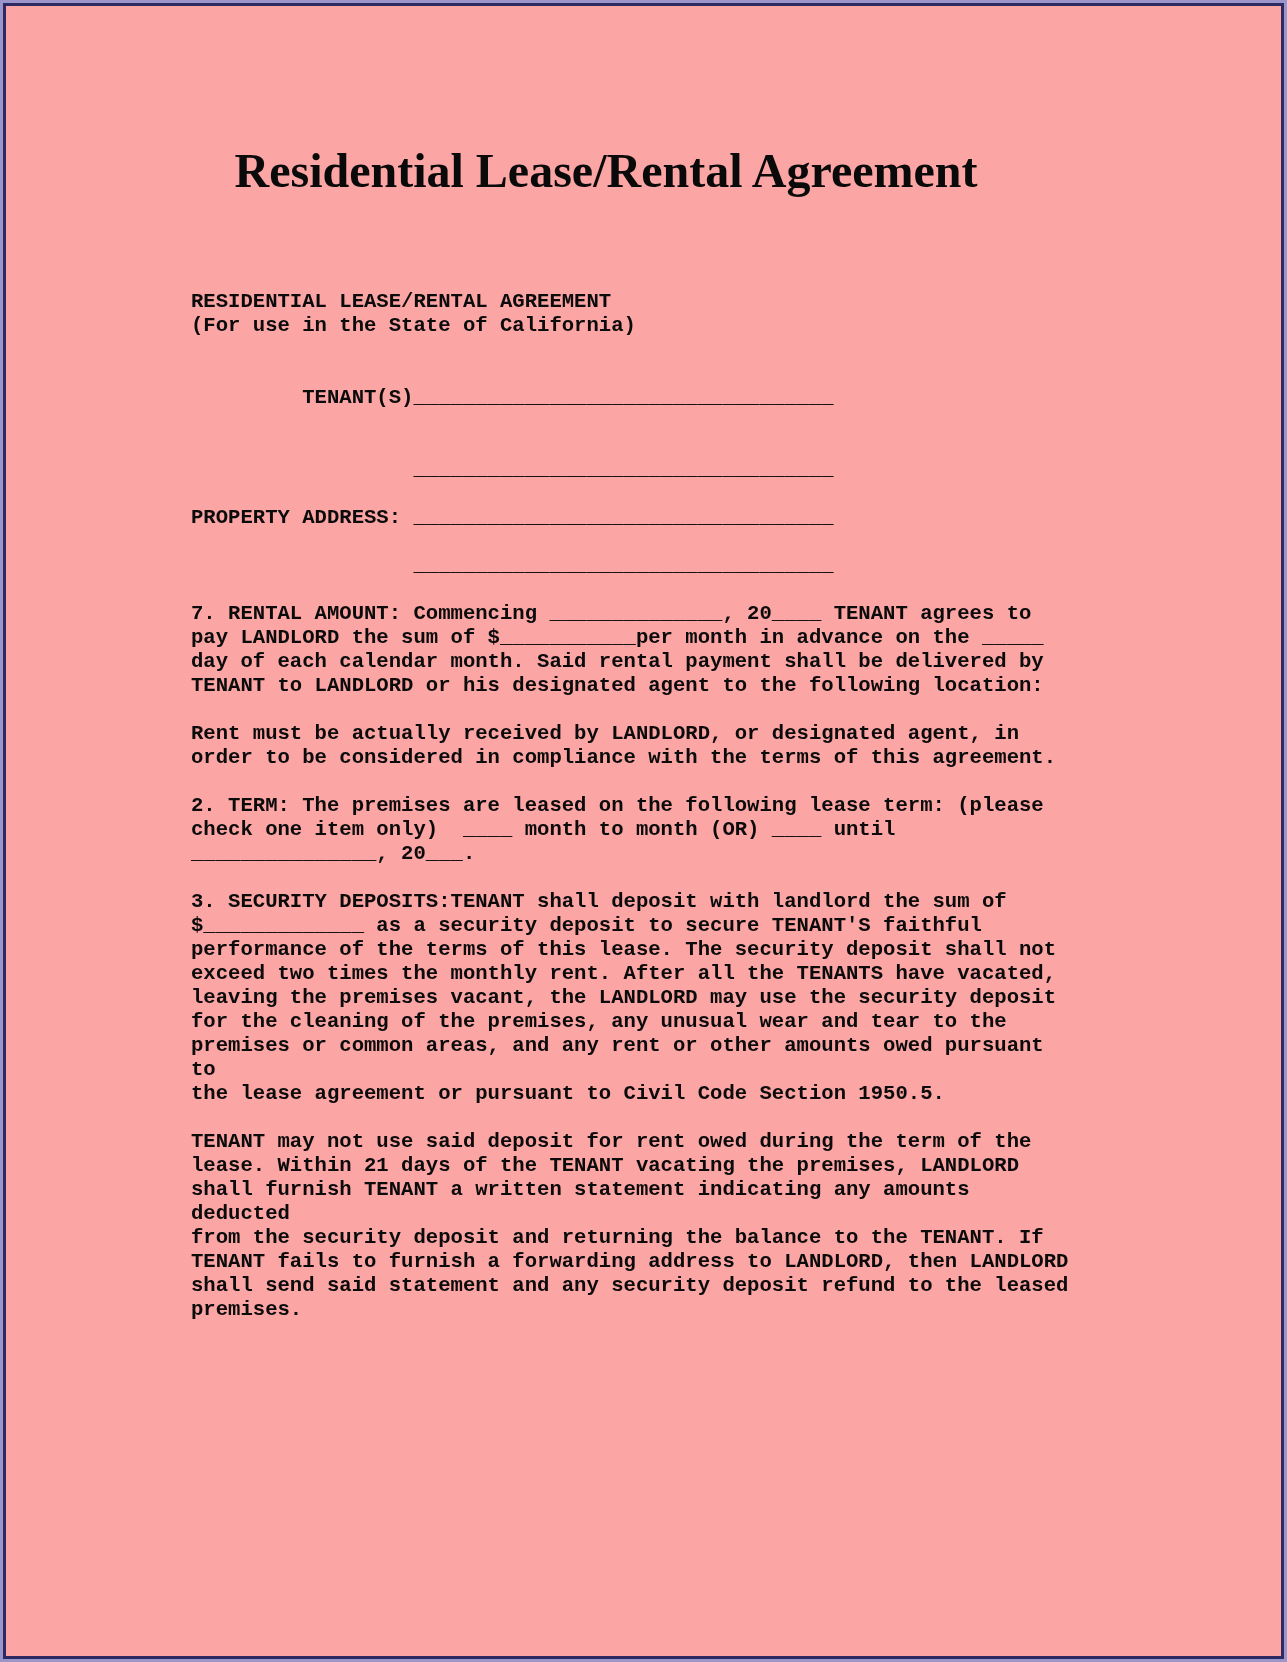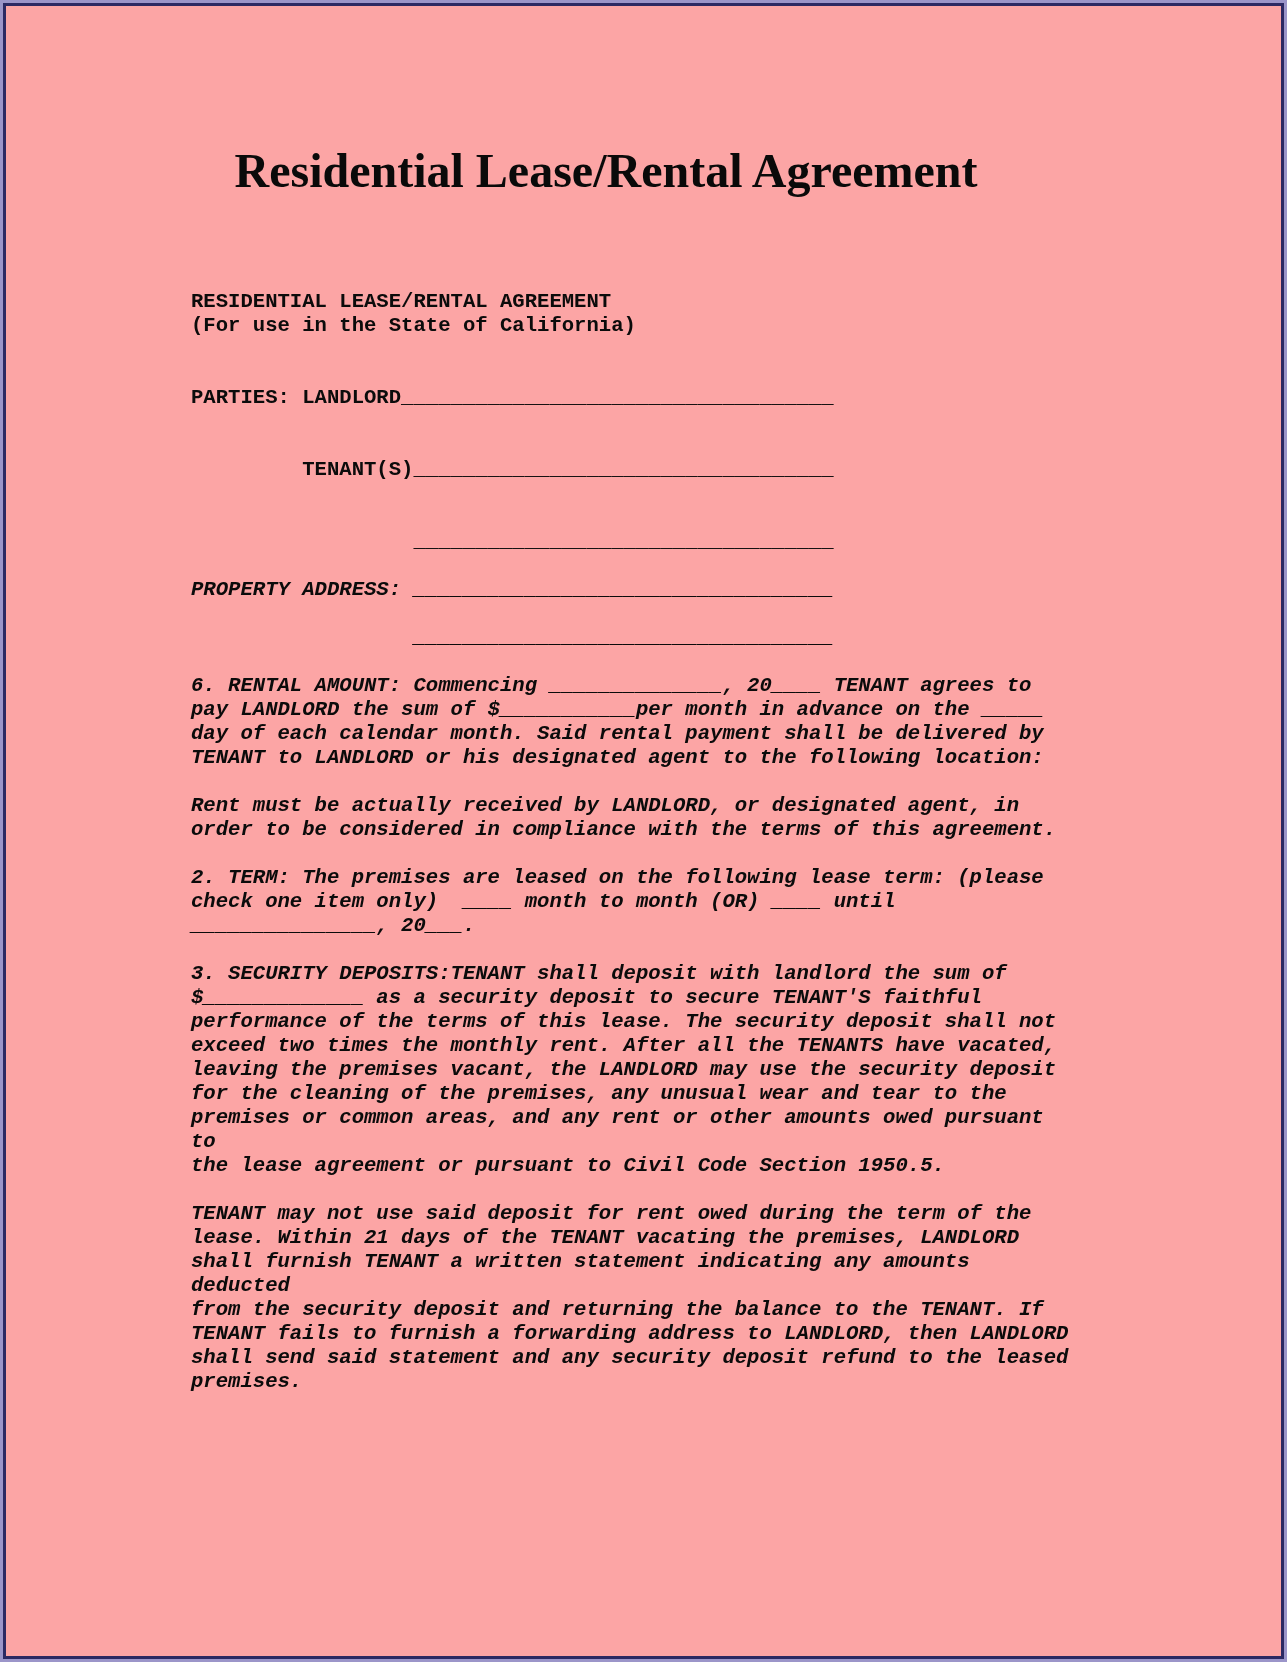--- a/index.html
+++ b/index.html
@@ -38,43 +38,42 @@
   }
   .doc pre{
     margin:0;
     font-family:"Liberation Mono", monospace;
     font-weight:bold;
     font-size:20.6px;
     line-height:24px;
     white-space:pre;
     letter-spacing:0;
   }
-  .gap1{margin-top:24px !important;font-style:italic;}
+  .gap1{margin-top:24px !important;}
   .gap2{margin-top:48px !important;}
 </style>
 </head>
 <body>
 
 <div class="page">
   <div class="frame-outer"></div>
   <div class="frame-inner"></div>
 
   <div class="title-wrap">
     <div>Residential Lease/Rental Agreement</div>
   </div>
 
   <div class="doc">
     <pre>RESIDENTIAL LEASE/RENTAL AGREEMENT
 (For use in the State of California)</pre>
-    <pre class="gap2">PARTIES: LANDLORD___________________________________</pre>
     <pre class="gap2">         TENANT(S)__________________________________</pre>
     <pre class="gap2">                  __________________________________</pre>
     <pre class="gap1">PROPERTY ADDRESS: __________________________________</pre>
     <pre class="gap1">                  __________________________________</pre>
-    <pre class="gap1">6. RENTAL AMOUNT: Commencing ______________, 20____ TENANT agrees to
+    <pre class="gap1">7. RENTAL AMOUNT: Commencing ______________, 20____ TENANT agrees to
 pay LANDLORD the sum of $___________per month in advance on the _____
 day of each calendar month. Said rental payment shall be delivered by
 TENANT to LANDLORD or his designated agent to the following location:</pre>
     <pre class="gap1">Rent must be actually received by LANDLORD, or designated agent, in
 order to be considered in compliance with the terms of this agreement.</pre>
     <pre class="gap1">2. TERM: The premises are leased on the following lease term: (please
 check one item only)  ____ month to month (OR) ____ until
 _______________, 20___.</pre>
     <pre class="gap1">3. SECURITY DEPOSITS:TENANT shall deposit with landlord the sum of
 $_____________ as a security deposit to secure TENANT'S faithful

